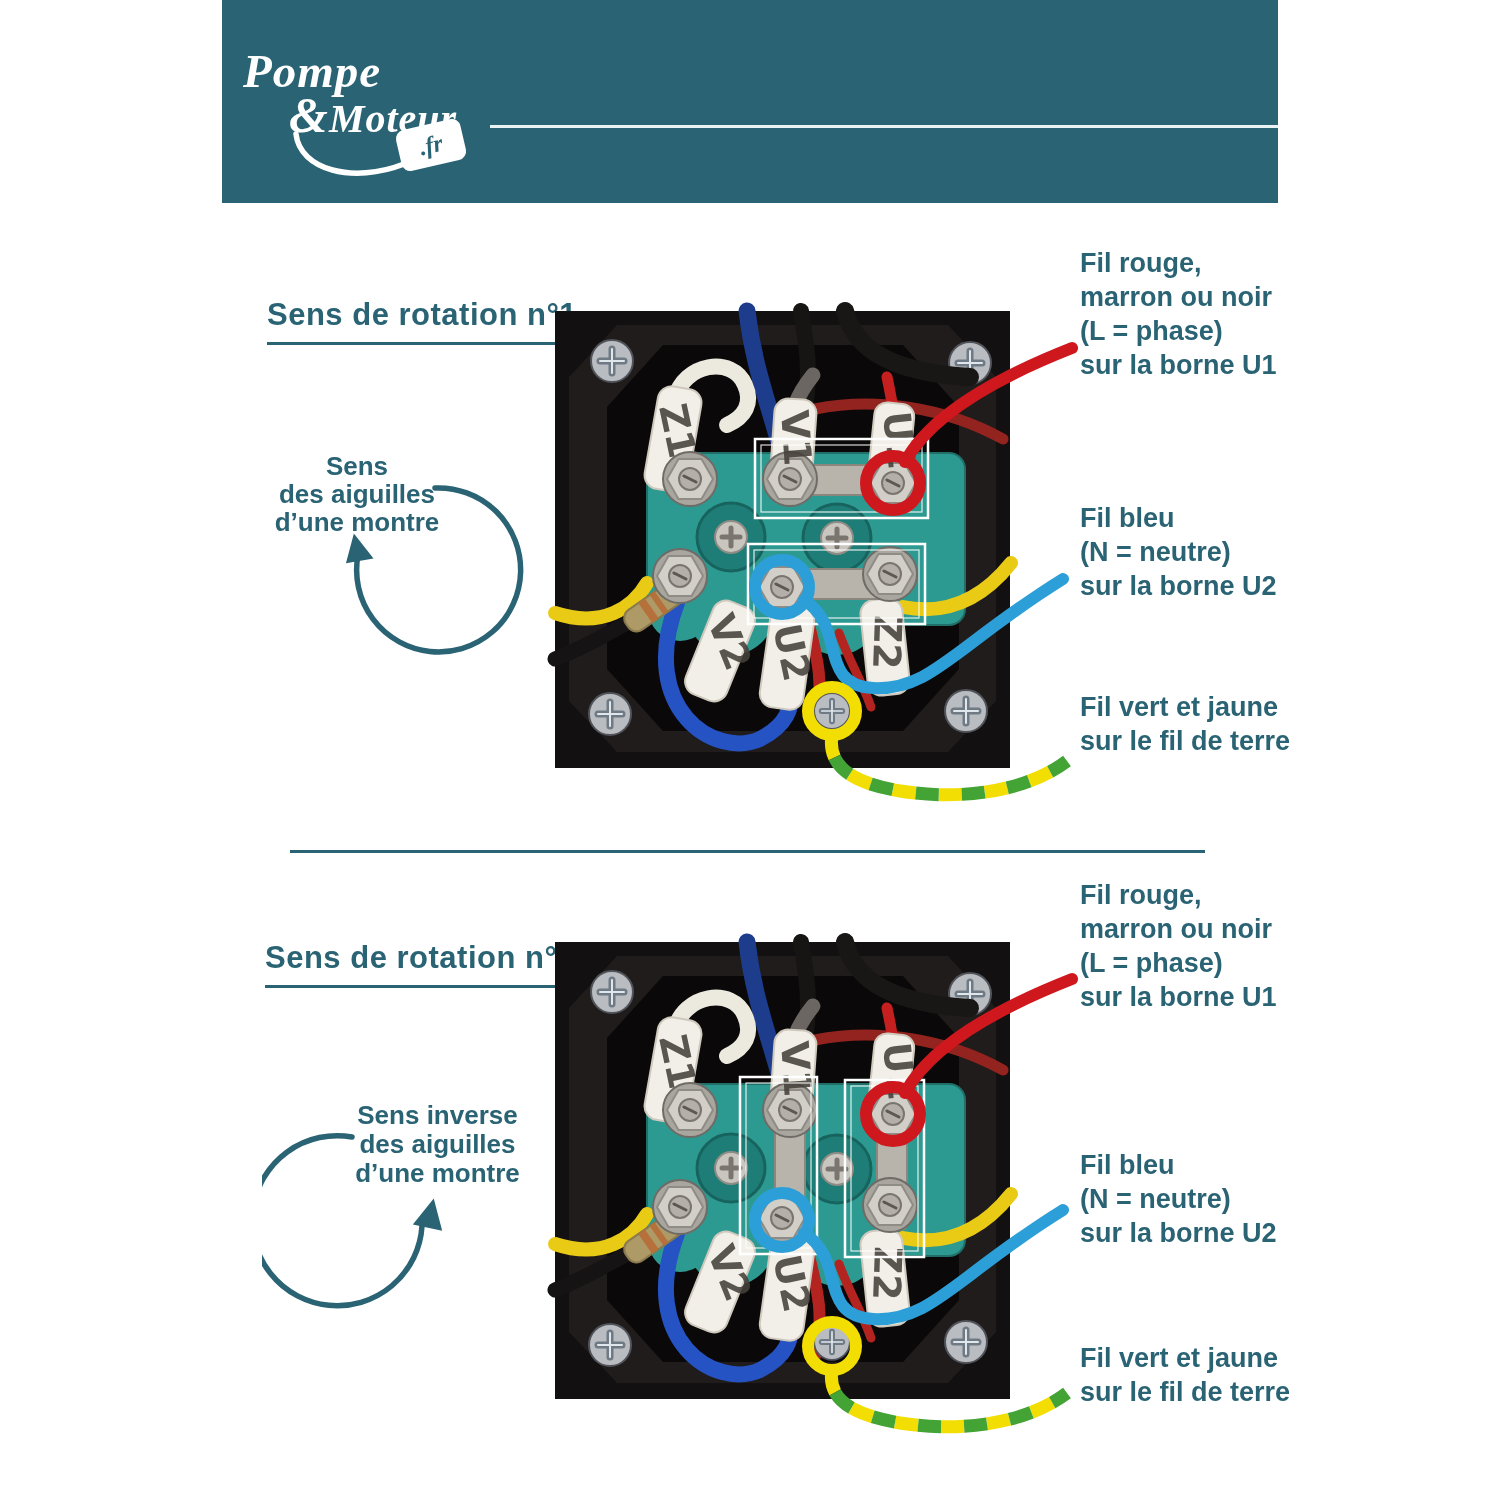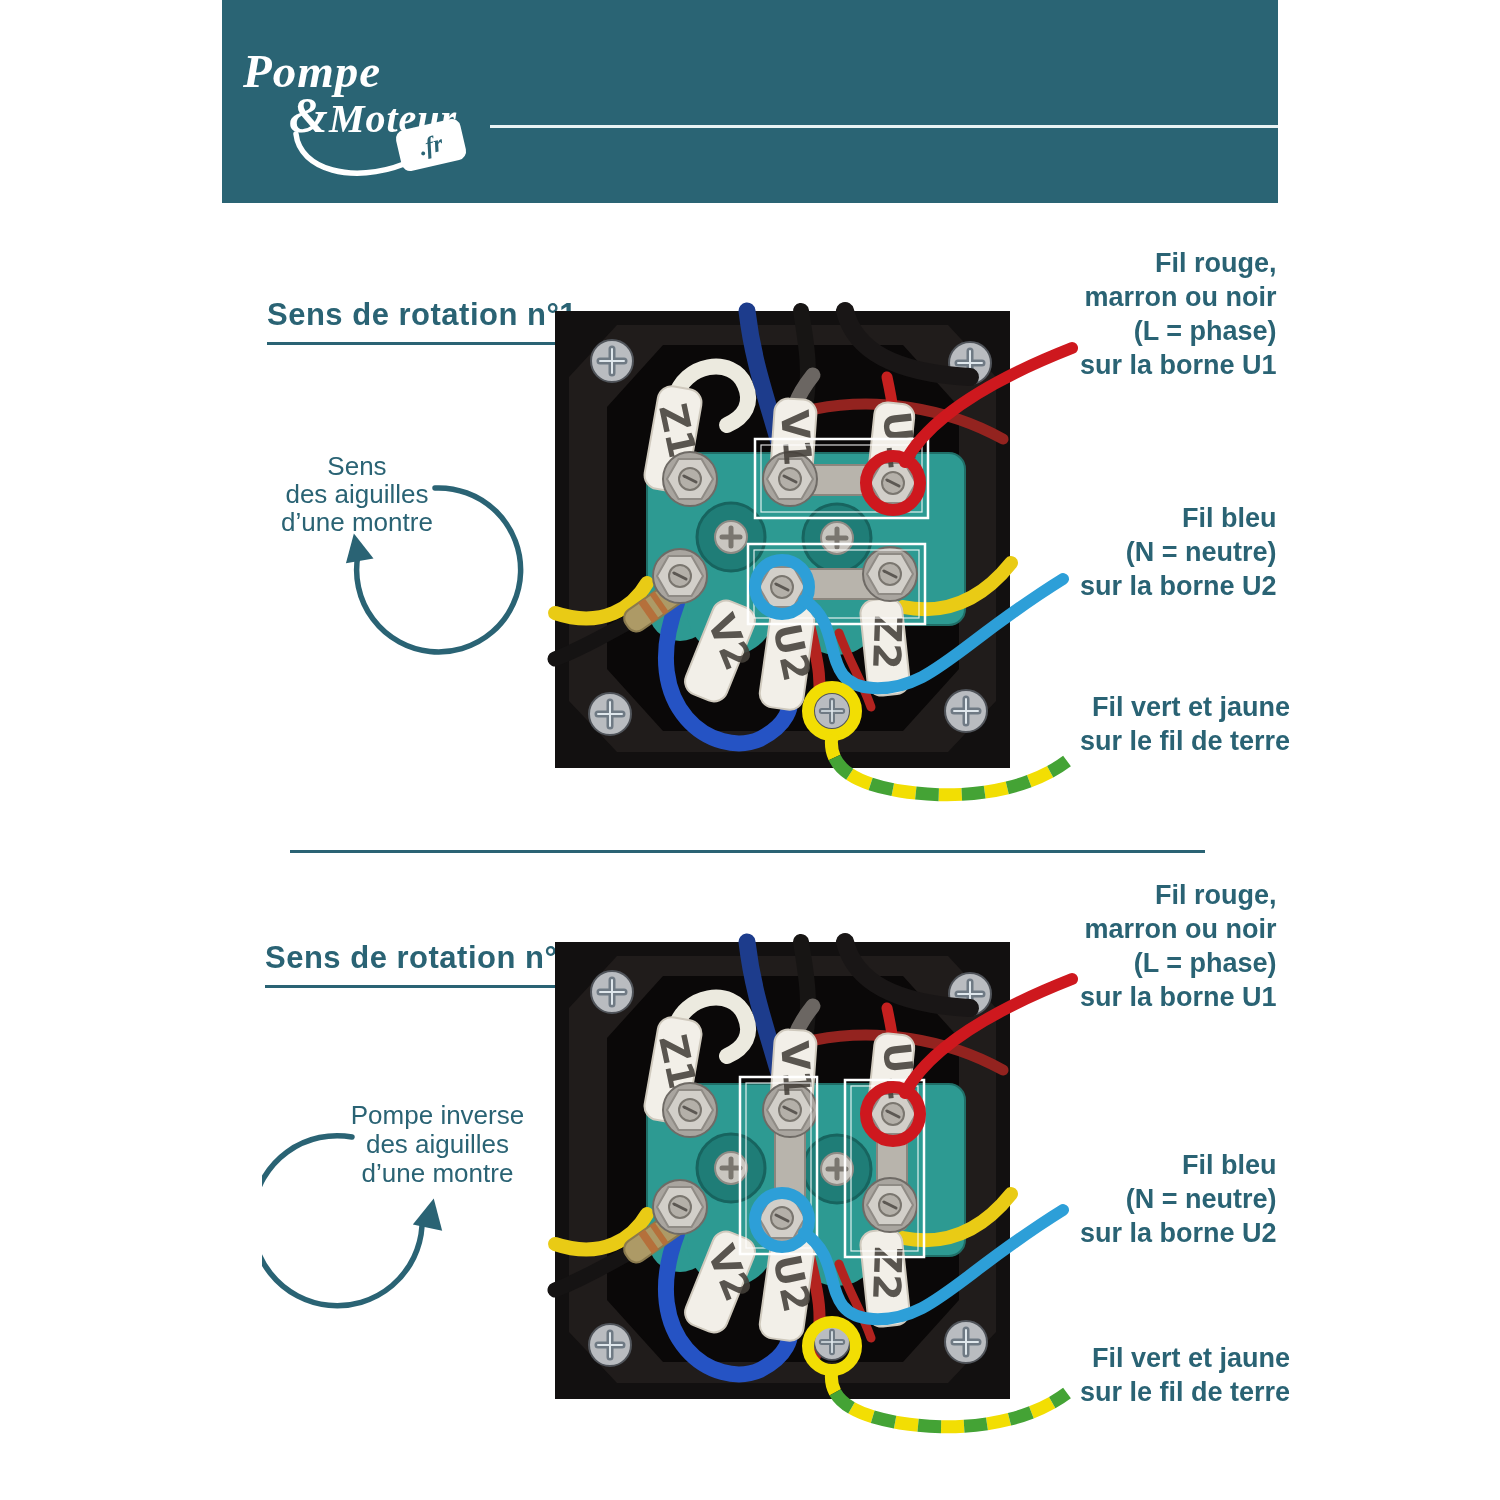--- a/index.html
+++ b/index.html
@@ -17,24 +17,24 @@
             transform:rotate(-13deg);display:flex;align-items:center;justify-content:center;
             color:#2a6474;font-family:"Liberation Serif",serif;font-style:italic;
             font-weight:700;font-size:24px;}
   #page-title{left:494px;top:78px;color:#fff;font-size:37px;font-weight:700;letter-spacing:.5px;}
   #title-underline{left:490px;top:125px;width:788px;height:3px;background:#e9f3f4;}
   
   .sec-heading{color:#2a6374;font-size:31px;font-weight:700;border-bottom:3px solid #2a6374;
                padding-bottom:9px;letter-spacing:.5px;}
   
   .rot-label{color:#2a6374;font-size:26px;line-height:28px;text-align:center;}
-  .rot-label span{display:block;}
+  .rot-label span{display:block;font-weight:bold;}
   
   .note{color:#2a6374;font-size:27px;line-height:34px;font-weight:700;}
-  .note span{display:block;text-align:right;}
+  .note span{display:block;}
   #divider{left:290px;top:850px;width:915px;height:3px;background:#2a6374;}
   svg{display:block;}
   .photo-svg{overflow:visible;}
   .term-label{font-family:"DejaVu Sans",sans-serif;font-weight:700;font-size:38px;
               fill:#45403a;opacity:.88;}
 </style>
 </head>
 <body>
 
 <svg width="0" height="0" style="position:absolute" aria-hidden="true">
@@ -188,21 +188,21 @@
   <div class="abs note" style="left:1080px;top:690px">
     <span>Fil vert et jaune</span>
     <span>sur le fil de terre</span>
   </div>
 
   <div id="divider" class="abs"></div>
 
   <div class="abs sec-heading" style="left:265px;top:940px">Sens de rotation n°2</div>
 
   <div class="abs rot-label" style="left:330px;top:1101px;width:215px;line-height:29px">
-    <span>Pompe inverse</span>
+    <span>Sens inverse</span>
     <span>des aiguilles</span>
     <span>d’une montre</span>
   </div>
 
   <svg class="abs" style="left:262px;top:1132px" width="190" height="190" viewBox="0 0 190 190">
     <path d="M 90 5 A 85 85 0 1 0 160 94" stroke="#2a6374" stroke-width="5.5" fill="none" stroke-linecap="round"></path>
     <polygon points="153,96 183,96 168,66" fill="#2a6374" transform="rotate(12 168 84)"></polygon>
   </svg>
 
   <svg class="abs photo-svg" style="left:555px;top:942px" width="455" height="457" viewBox="0 0 455 457">

